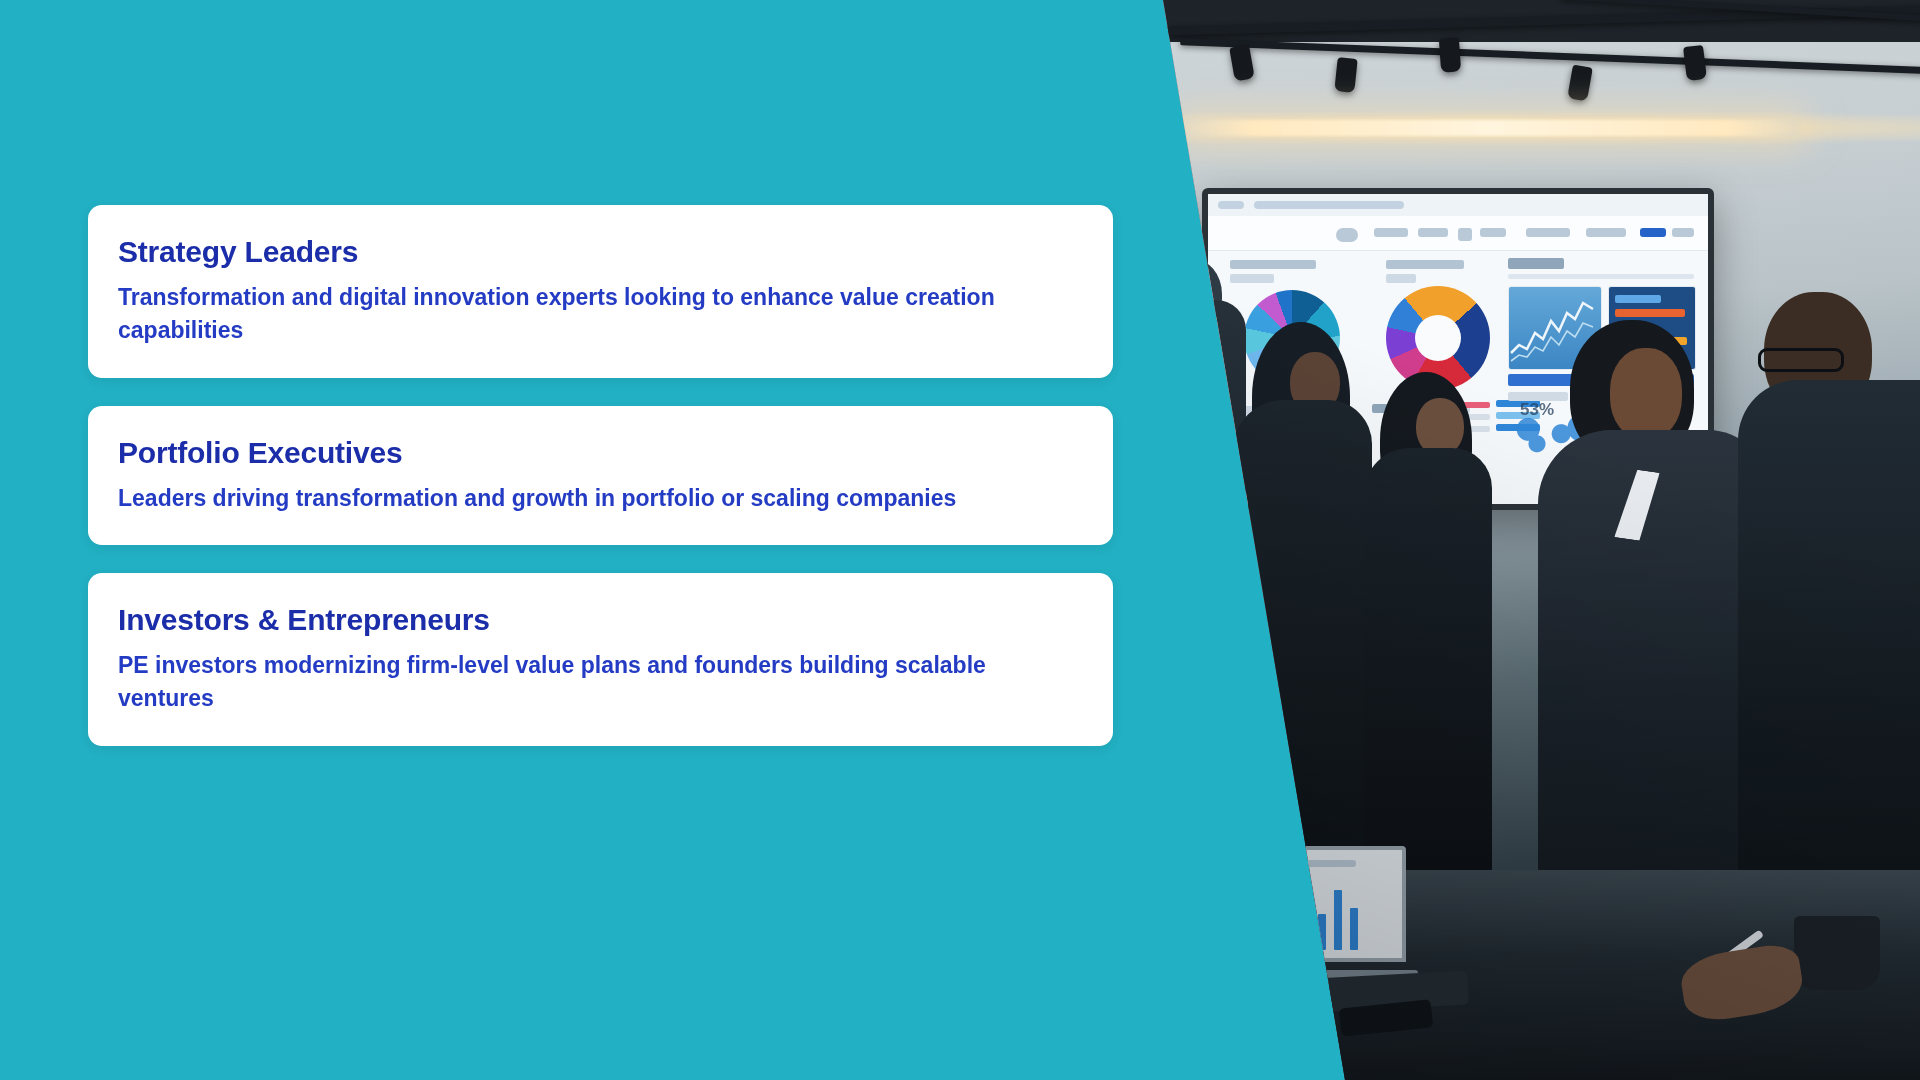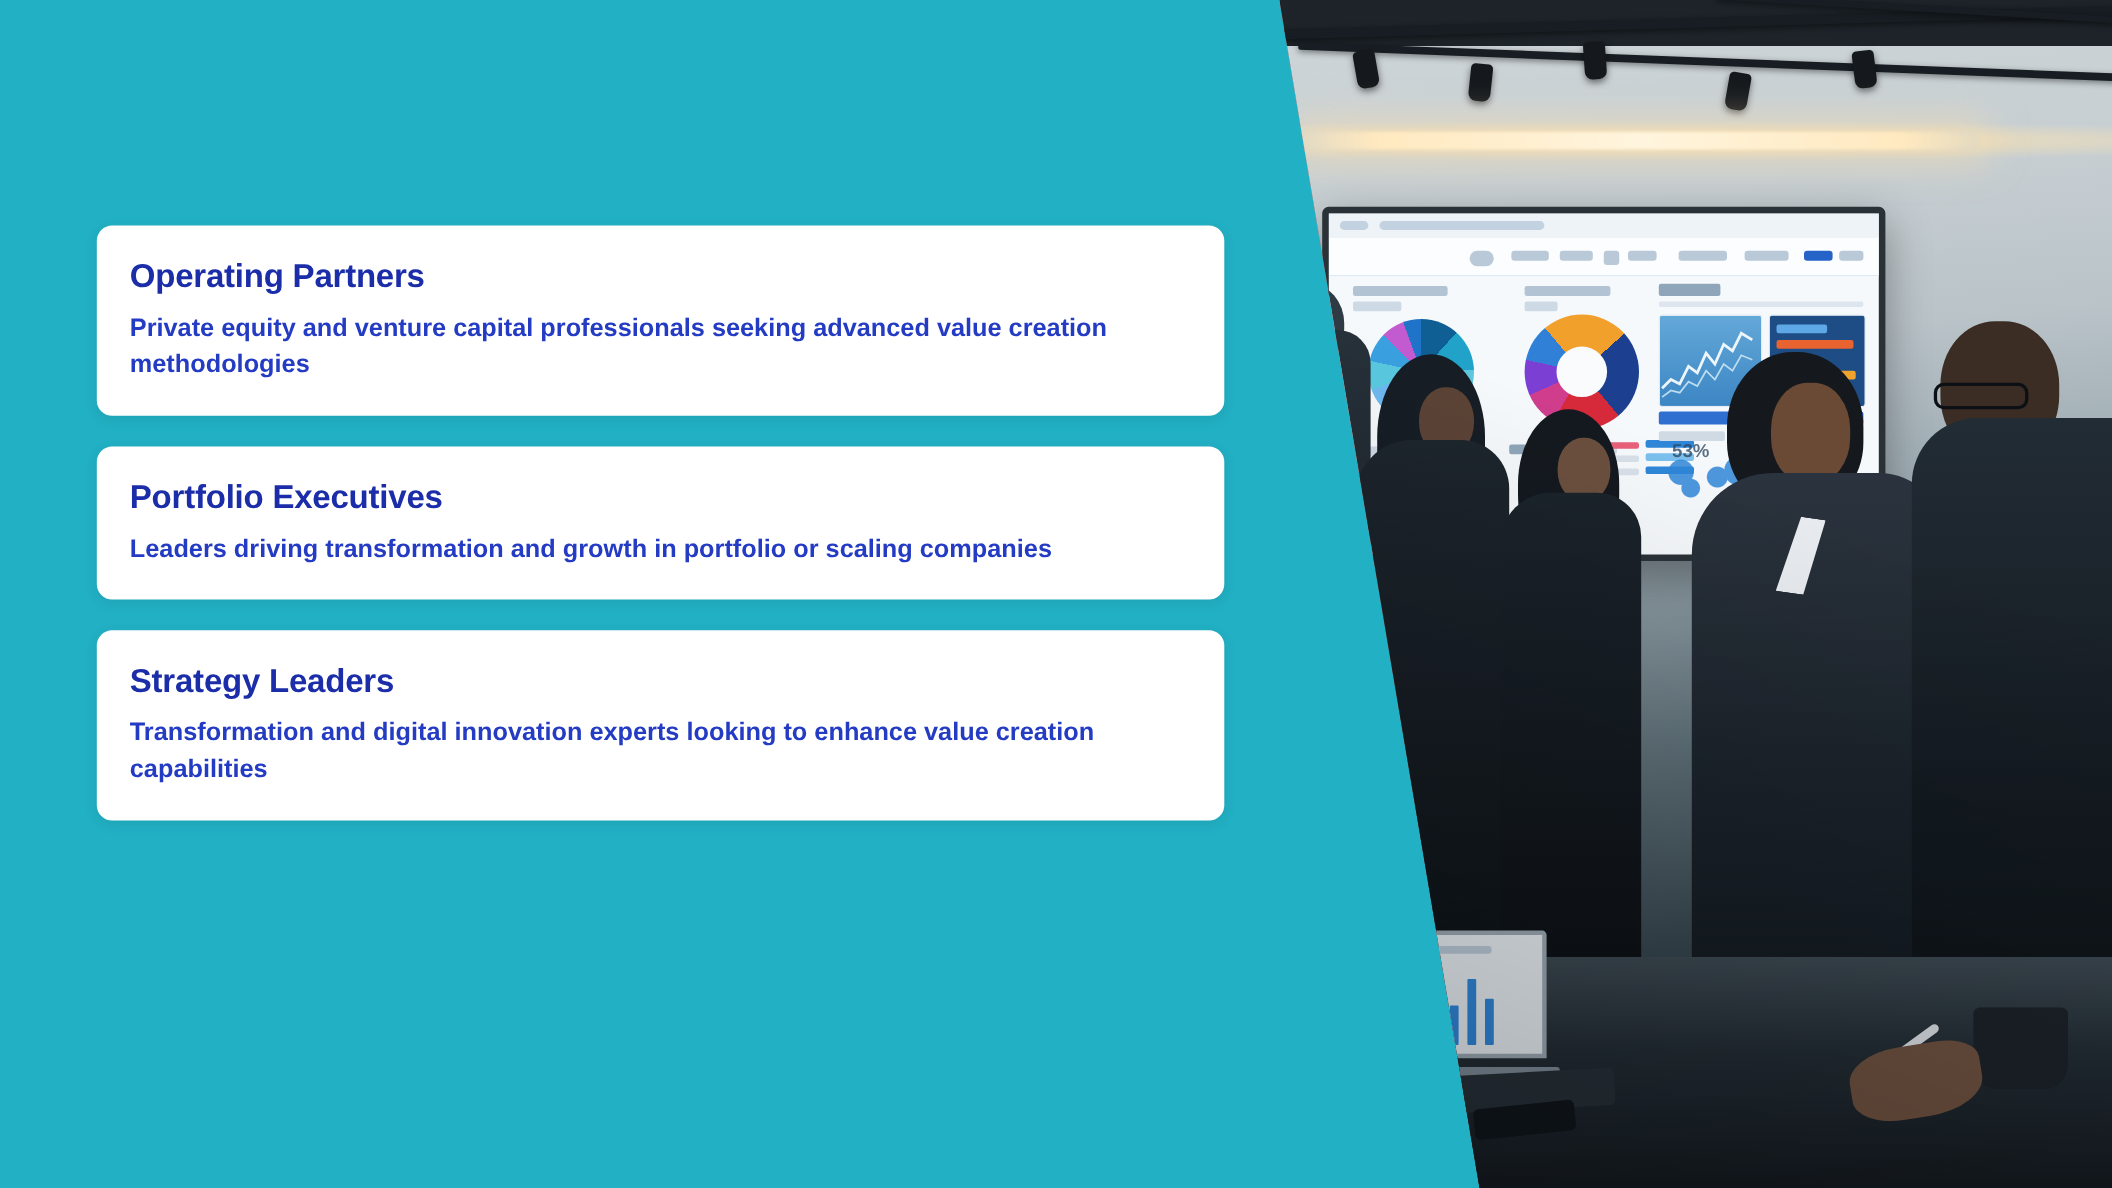--- a/index.html
+++ b/index.html
@@ -423,32 +423,32 @@
     <div class="hand"></div>
 
     <div class="photo-dim"></div>
   </div>
 
   <div class="content">
 
 
     <div class="cards">
 
+
       <div class="card">
-        <h2 class="card-title">Operating Partners</h2>
-        <p class="card-desc">Private equity and venture capital professionals seeking advanced value creation methodologies</p>
+        <h2 class="card-title">Strategy Leaders</h2>
+        <p class="card-desc">Transformation and digital innovation experts looking to enhance value creation capabilities</p>
       </div>
 
       <div class="card">
         <h2 class="card-title">Portfolio Executives</h2>
         <p class="card-desc">Leaders driving transformation and growth in portfolio or scaling companies</p>
       </div>
 
       <div class="card">
-        <h2 class="card-title">Strategy Leaders</h2>
-        <p class="card-desc">Transformation and digital innovation experts looking to enhance value creation capabilities</p>
-      </div>
-
+        <h2 class="card-title">Investors &amp; Entrepreneurs</h2>
+        <p class="card-desc">PE investors modernizing firm-level value plans and founders building scalable ventures</p>
+      </div>
 
     </div>
   </div>
 
 </div>
 
 </body></html>

